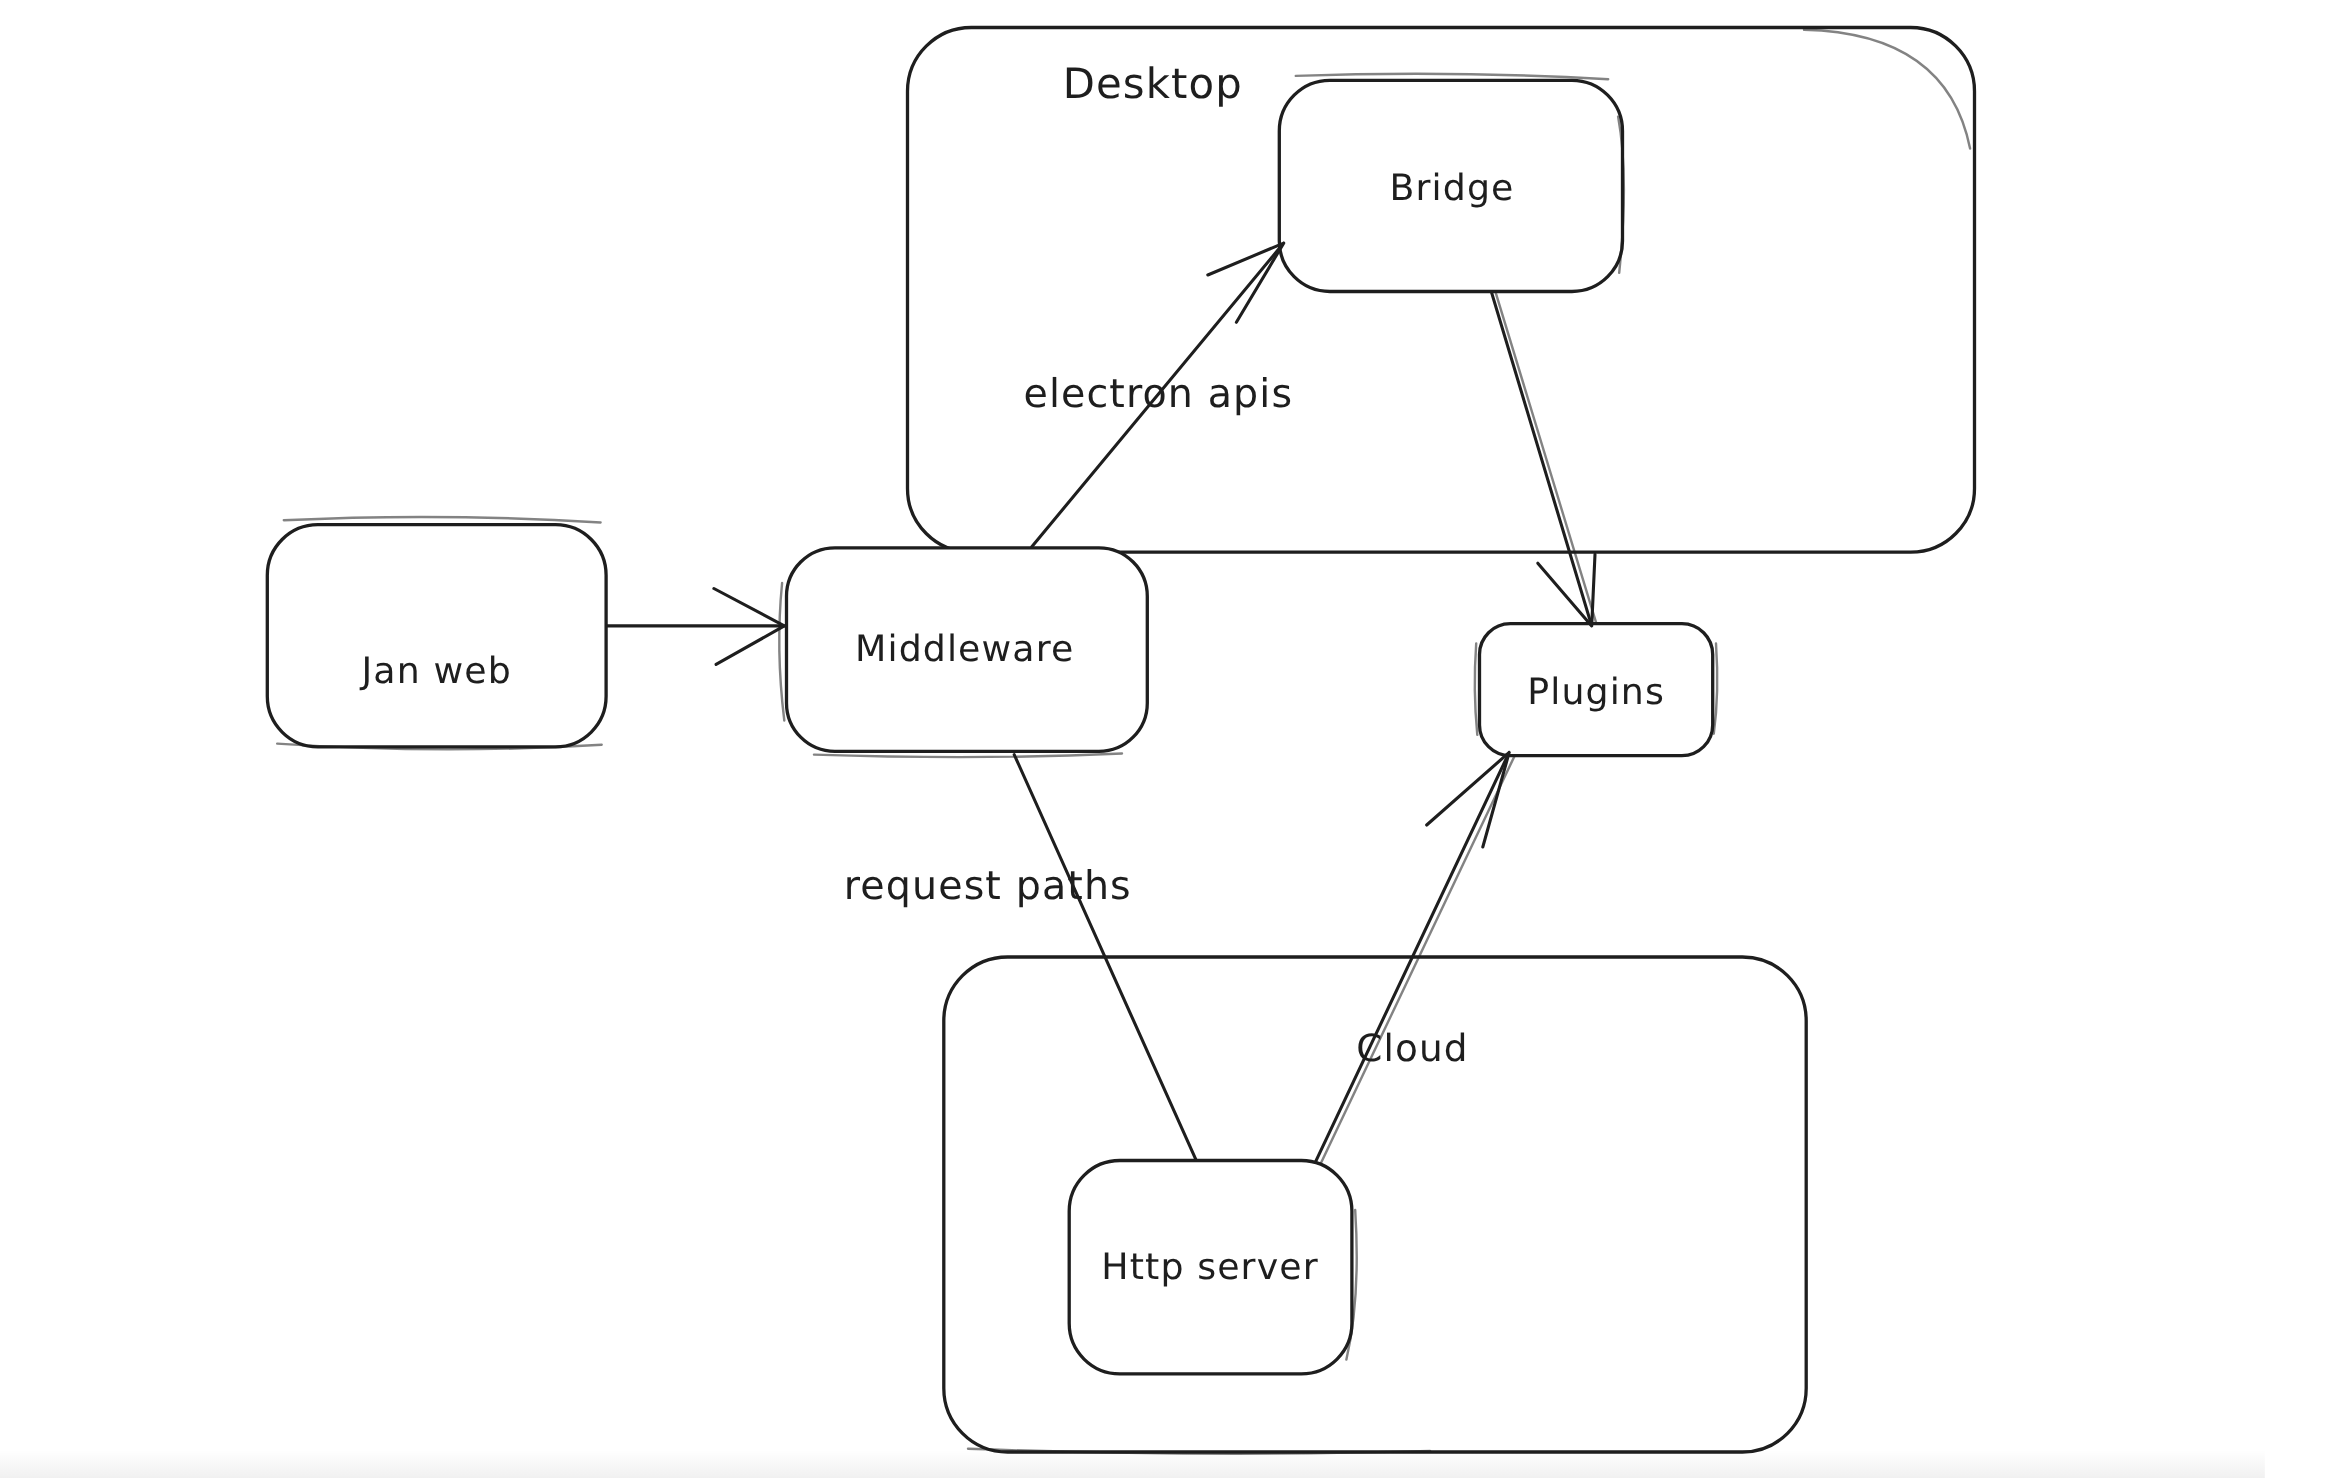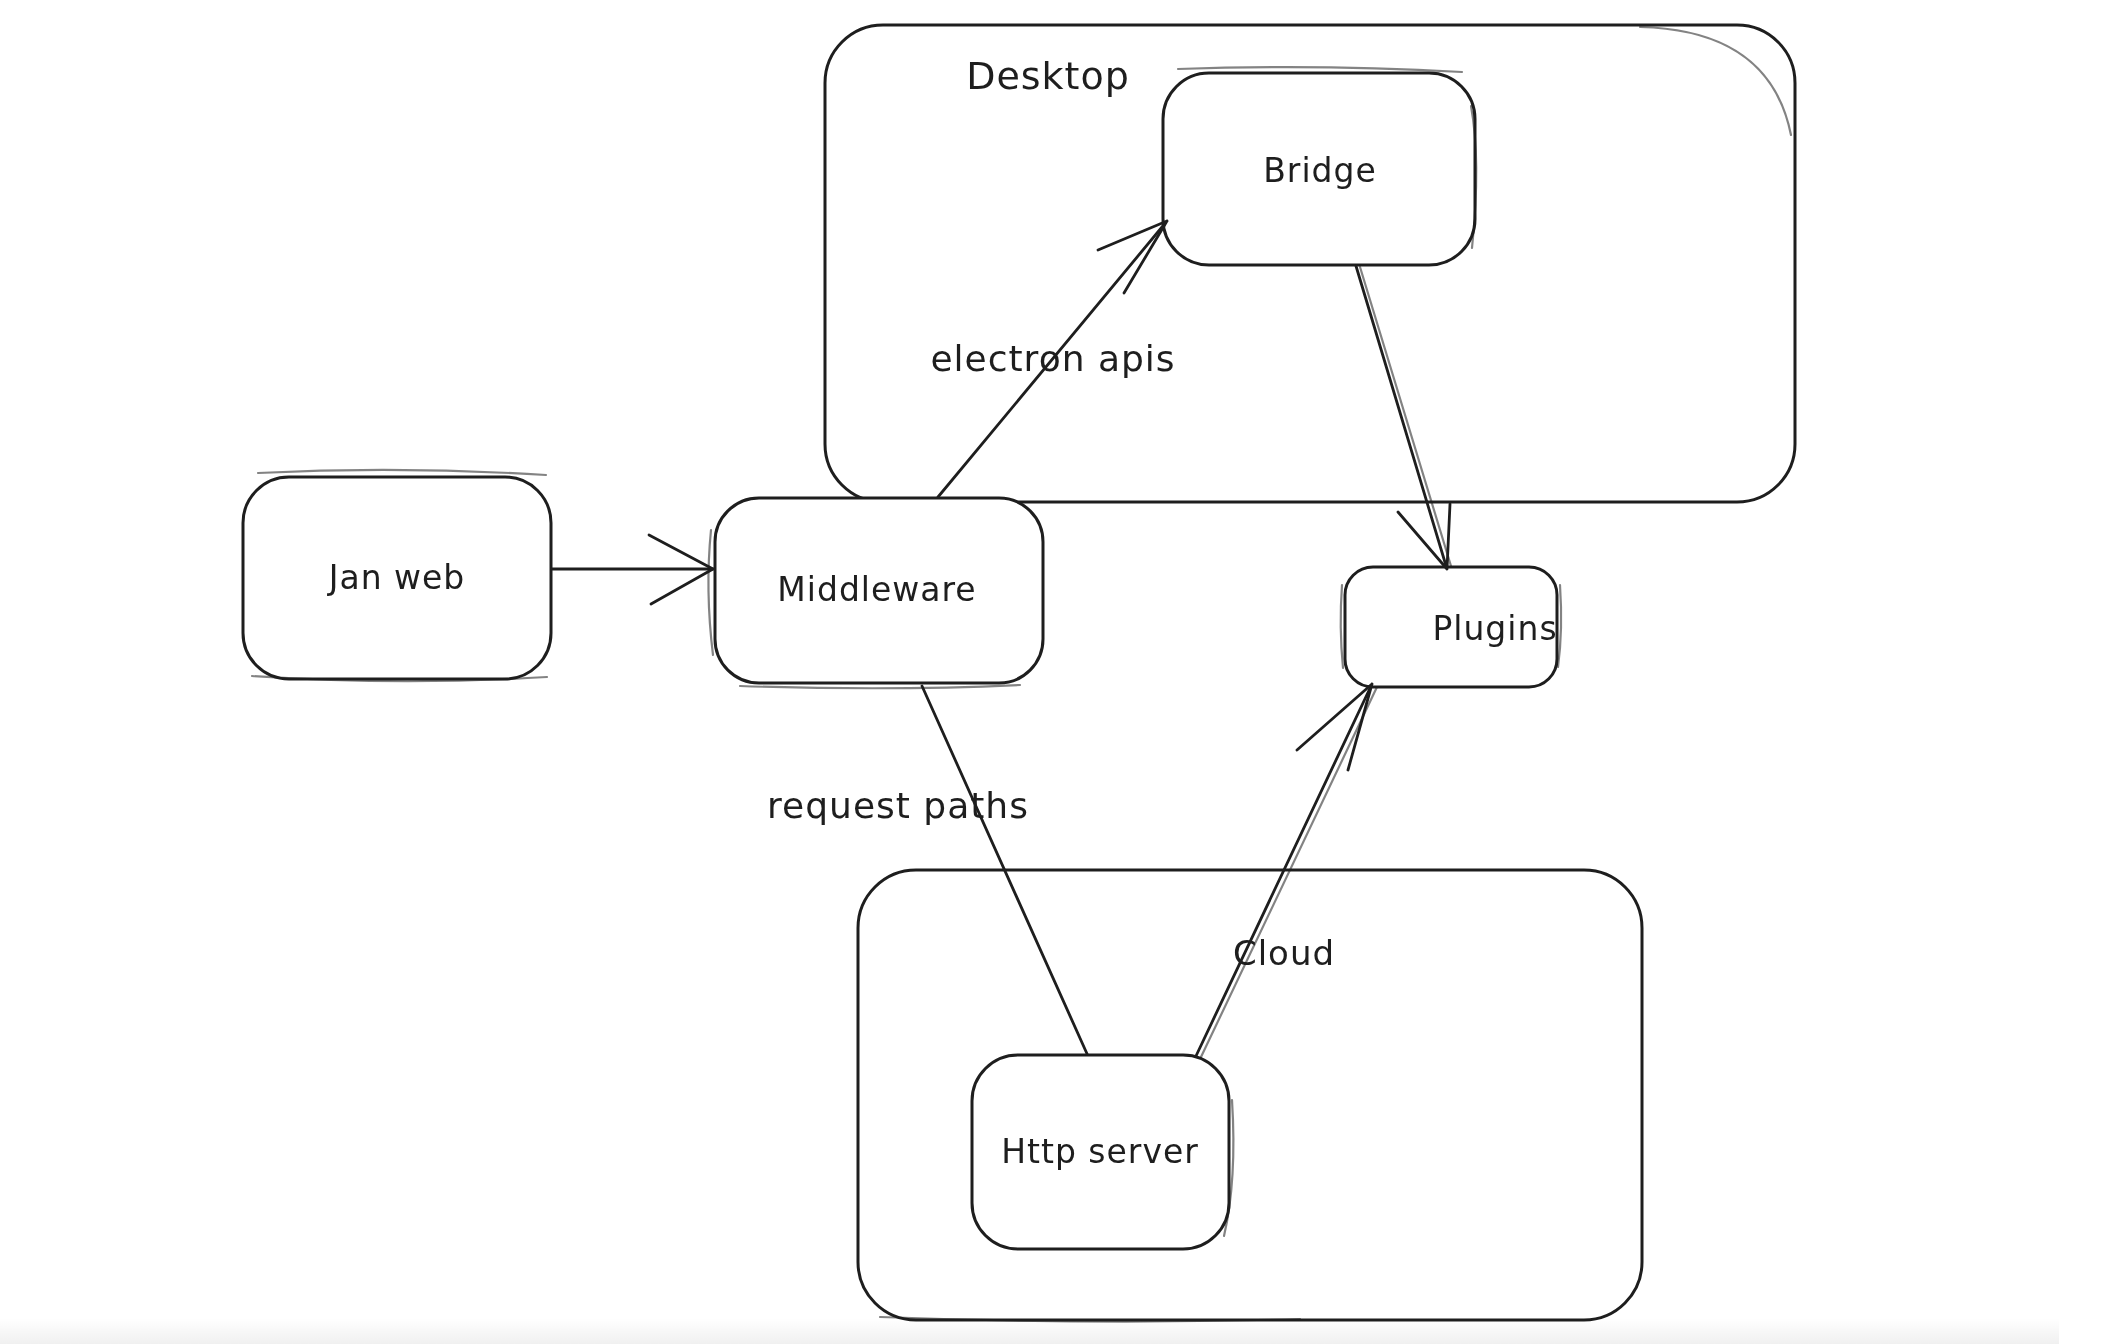--- a/index.html
+++ b/index.html
@@ -109,24 +109,24 @@
       <path d="M713,569 L649,535 M713,569 L651,604" class="edge-shaft"></path>
       <path d="M1167,221 L1098,250 M1167,221 L1124,293" class="edge-shaft"></path>
       <path d="M1447,569 L1398,512 M1447,569 L1450,504" class="edge-shaft"></path>
       <path d="M1372,684 L1297,750 M1372,684 L1348,770" class="edge-shaft"></path>
     </g>
   </svg>
 
   <div class="lbl cont-lbl" style="left:1048px; top:77px;">Desktop</div>
   <div class="lbl cloud-lbl" style="left:1268px; top:954px;">Cloud</div>
 
-  <div class="lbl node-lbl" style="left:397px; top:578px;">Jan web</div>
+  <div class="lbl node-lbl" style="left:397px; top:610px;">Jan web</div>
   <div class="lbl node-lbl" style="left:877px; top:590px;">Middleware</div>
   <div class="lbl node-lbl" style="left:1320px; top:171px;">Bridge</div>
-  <div class="lbl node-lbl" style="left:1495px; top:629px;">Plugins</div>
+  <div class="lbl node-lbl" style="left:1451px; top:629px;">Plugins</div>
   <div class="lbl node-lbl" style="left:1100px; top:1152px;">Http server</div>
 
   <div class="lbl edge-lbl" style="left:1053px; top:359px;">electron apis</div>
   <div class="lbl edge-lbl" style="left:898px; top:806px;">request paths</div>
 
 
   <div class="bottom-fade"></div>
 </div>
 
 </body></html>

